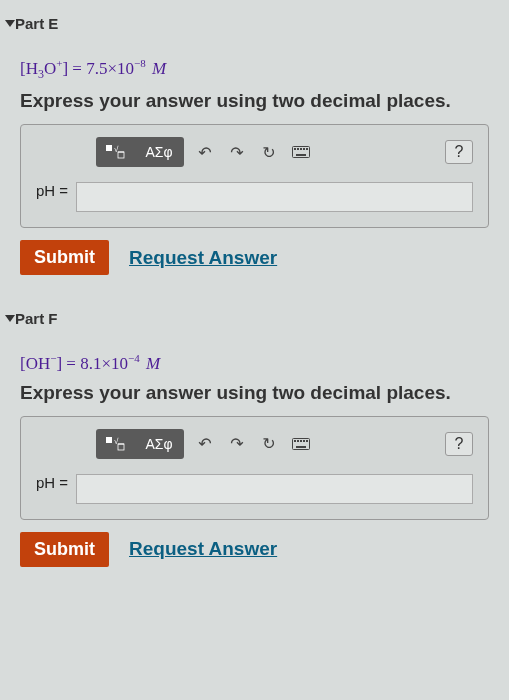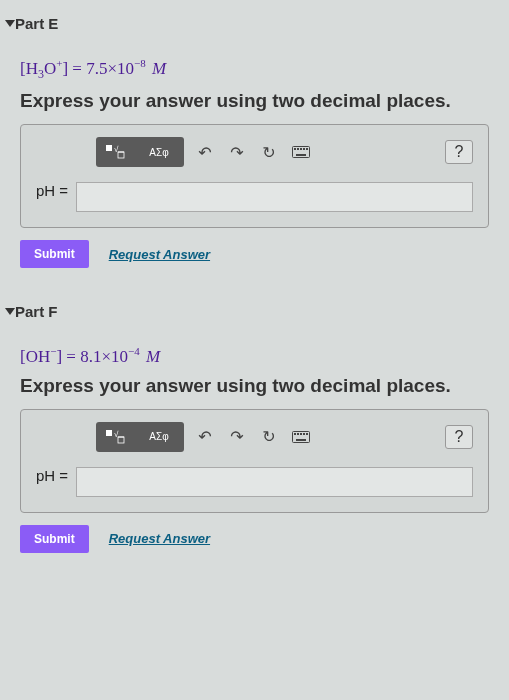--- a/index.html
+++ b/index.html
@@ -65,21 +65,21 @@
       height: 30px;
       display: flex;
       align-items: center;
       justify-content: center;
       font-size: 13px;
       cursor: pointer;
       border: none;
     }
     .tool-btn:first-child { border-top-left-radius: 3px; border-bottom-left-radius: 3px; }
     .tool-btn:last-child { border-top-right-radius: 3px; border-bottom-right-radius: 3px; }
-    .tool-btn-wide { width: 50px; font-size: 10px; }
+    .tool-btn-wide { width: 50px; font-size: 14px; }
     .tb-icon {
       width: 22px; height: 22px;
       display: flex; align-items:center; justify-content:center;
       color: #444;
       cursor: pointer;
       font-size: 16px;
     }
     .help-btn {
       border: 1px solid #999;
       background: #e0e3e2;
@@ -107,36 +107,35 @@
       padding: 4px 6px;
       font-size: 14px;
     }
     .action-row {
       display: flex;
       align-items: center;
       gap: 20px;
       margin-bottom: 35px;
     }
     .submit-btn {
-      background: #8b5cf6;
+      background: #c2410c;
       color: #fff;
       border: none;
       padding: 7px 14px;
-      font-size: 12px;
+      font-size: 18px;
       font-weight: bold;
       cursor: pointer;
       border-radius: 2px;
     }
     .request-link {
       color: #0b5f82;
       text-decoration: underline;
-      font-size: 13px;
-      font-weight: bold;
-      cursor: pointer;
-      font-style: italic;
+      font-size: 19px;
+      font-weight: bold;
+      cursor: pointer;
     }
     .keyboard-icon svg { width: 18px; height: 12px; }
   </style>
 </head>
 <body>
 
 <div class="part-header">
   <div class="caret"></div>
   <div class="part-title">Part E</div>
 </div>

